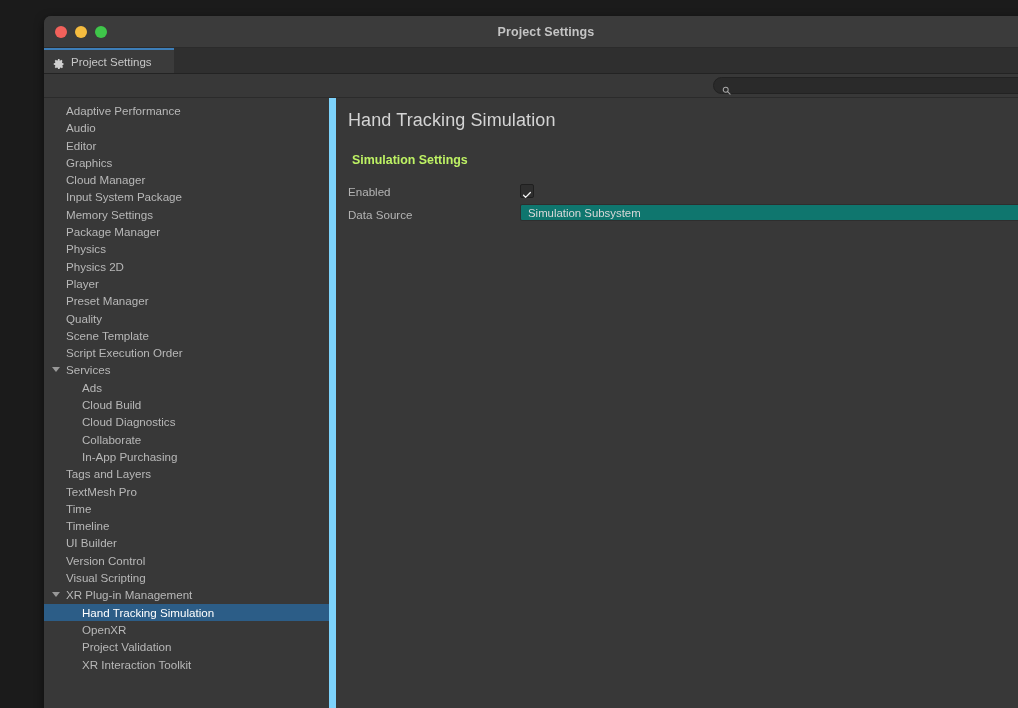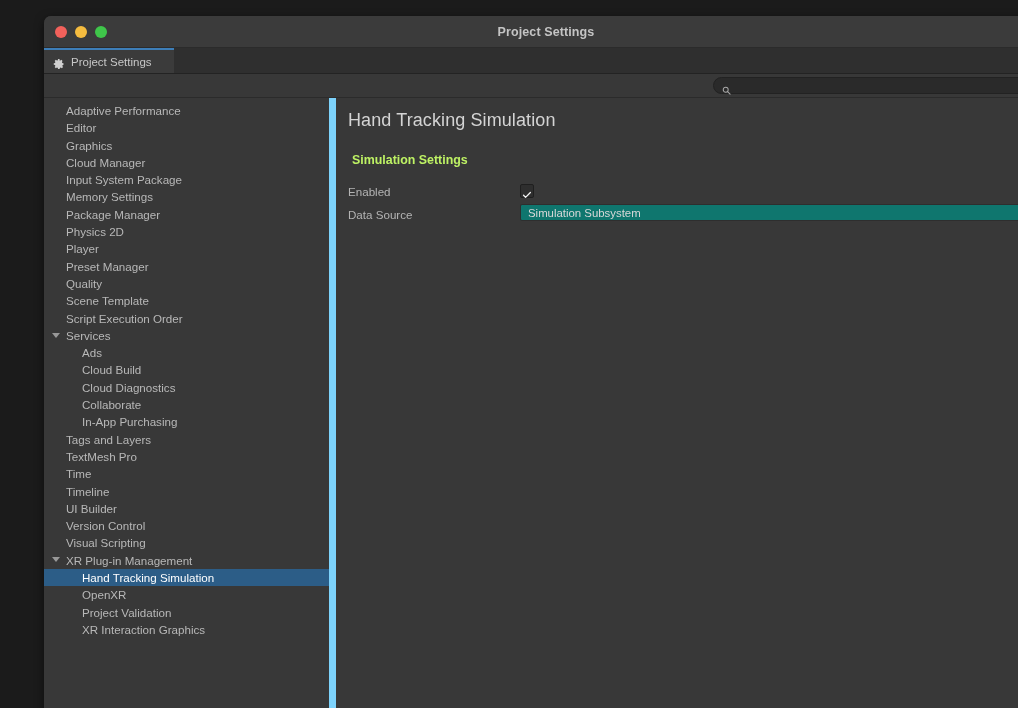--- a/index.html
+++ b/index.html
@@ -321,36 +321,42 @@
   </div>
 
   <div class="body">
 
     <div class="sidebar">
       <div id="nav-list">
           <div class="nav-item depth0">
             <span class="nav-label">Adaptive Performance</span>
           </div>
           <div class="nav-item depth0">
+            <span class="nav-label">Audio</span>
+          </div>
+          <div class="nav-item depth0">
             <span class="nav-label">Editor</span>
           </div>
           <div class="nav-item depth0">
             <span class="nav-label">Graphics</span>
           </div>
           <div class="nav-item depth0">
             <span class="nav-label">Cloud Manager</span>
           </div>
           <div class="nav-item depth0">
             <span class="nav-label">Input System Package</span>
           </div>
           <div class="nav-item depth0">
             <span class="nav-label">Memory Settings</span>
           </div>
           <div class="nav-item depth0">
             <span class="nav-label">Package Manager</span>
+          </div>
+          <div class="nav-item depth0">
+            <span class="nav-label">Physics</span>
           </div>
           <div class="nav-item depth0">
             <span class="nav-label">Physics 2D</span>
           </div>
           <div class="nav-item depth0">
             <span class="nav-label">Player</span>
           </div>
           <div class="nav-item depth0">
             <span class="nav-label">Preset Manager</span>
           </div>
@@ -410,21 +416,21 @@
           <div class="nav-item depth1 selected">
             <span class="nav-label">Hand Tracking Simulation</span>
           </div>
           <div class="nav-item depth1">
             <span class="nav-label">OpenXR</span>
           </div>
           <div class="nav-item depth1">
             <span class="nav-label">Project Validation</span>
           </div>
           <div class="nav-item depth1">
-            <span class="nav-label">XR Interaction Graphics</span>
+            <span class="nav-label">XR Interaction Toolkit</span>
           </div>
         </div>
     </div>
 
     <div class="content">
       <h1 class="page-title">Hand Tracking Simulation</h1>
 
       <div class="section-title">Simulation Settings</div>
 
       <div class="field-row">

